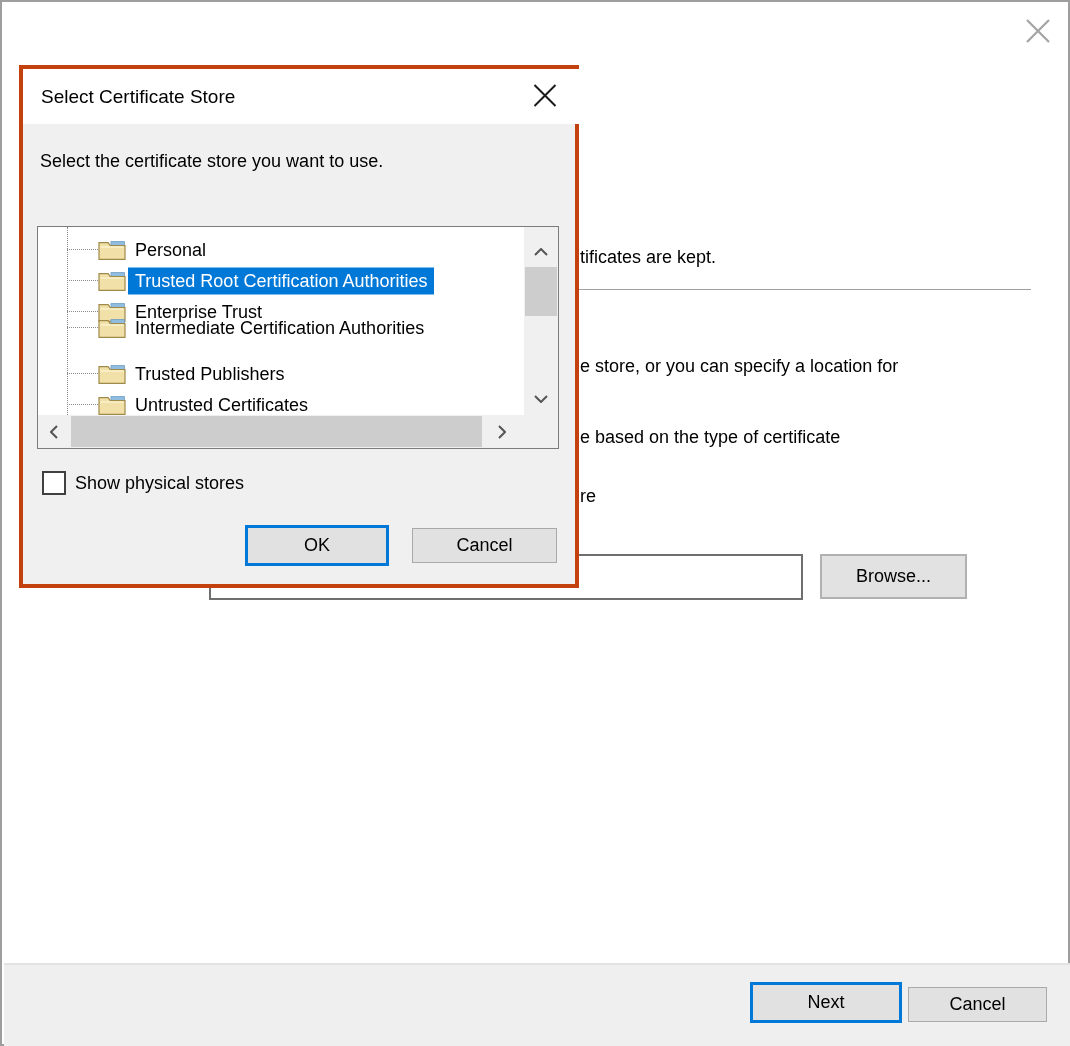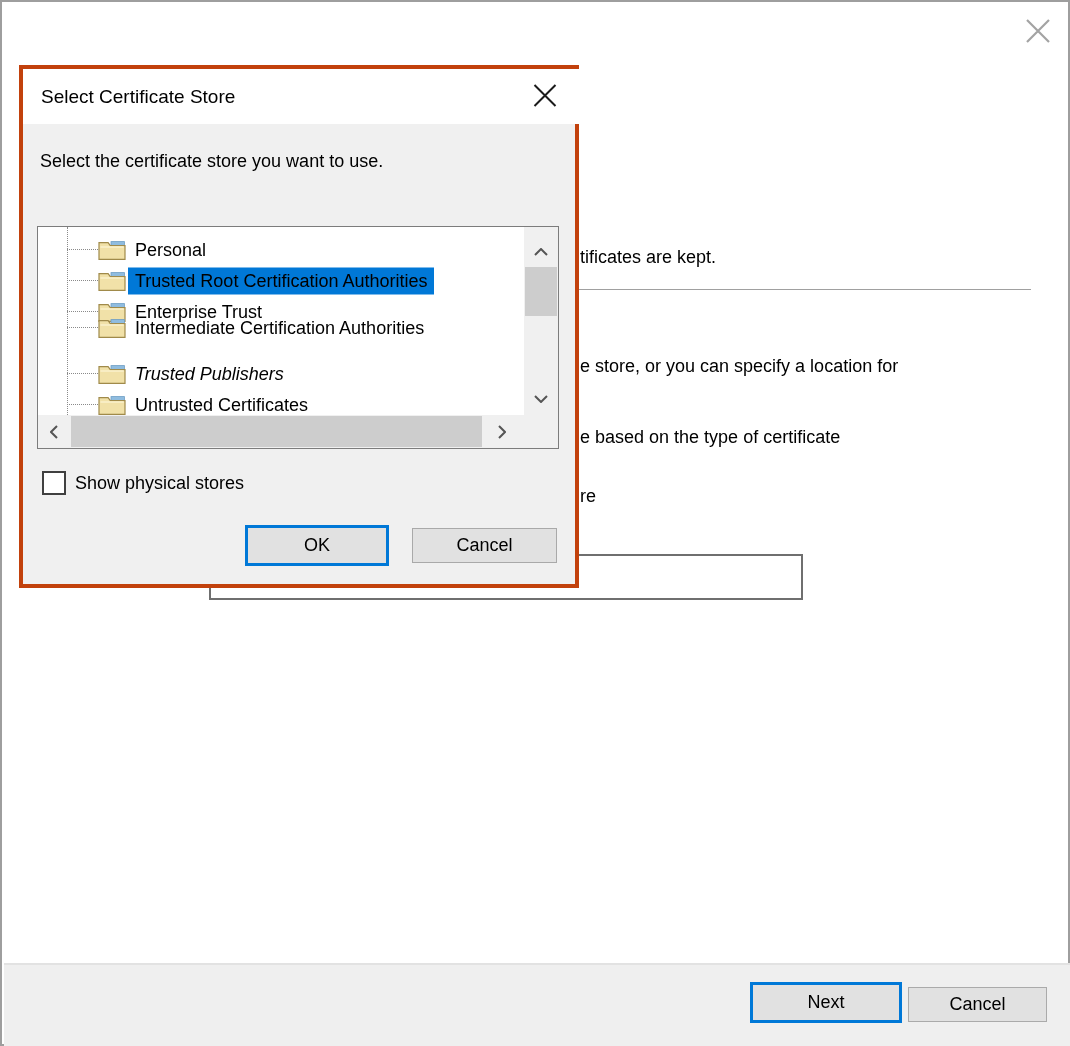--- a/index.html
+++ b/index.html
@@ -42,21 +42,21 @@
 
   .treebox{left:14px;top:157px;width:522px;height:223px;box-sizing:border-box;
            border:1px solid #7c7c7c;background:#f0f0f0;}
   .tree-viewport{left:0;top:0;width:486px;height:188px;background:#fff;overflow:hidden;}
   .tree-vline{left:29px;top:0;height:188px;width:0;border-left:1px dotted #8a8a8a;}
   .tree-row{left:0;width:486px;height:31px;}
   .tree-connector{left:29px;top:15px;width:33px;height:0;border-top:1px dotted #8a8a8a;position:absolute;}
   .tree-folder{left:60px;top:4px;width:28px;height:23px;position:absolute;}
   .tree-label{left:90px;top:50%;transform:translateY(-50%);position:absolute;
               font-size:18px;white-space:nowrap;padding:3px 7px;}
-  .tree-label.selected{background:#0078d7;color:#000000;}
+  .tree-label.selected{background:#0078d7;color:#ffffff;}
 
   .vscroll{left:486px;top:0;width:34px;height:221px;background:#f0f0f0;}
   .vs-thumb{left:1px;top:40px;width:32px;height:49px;background:#cdcdcd;}
   .vs-up{left:10px;top:15px;}
   .vs-down{left:10px;top:162px;}
   .hscroll{left:0;top:188px;width:486px;height:33px;background:#f0f0f0;}
   .hs-thumb{left:33px;top:1px;width:411px;height:31px;background:#cdcdcd;}
   .hs-left{left:12px;top:10px;}
   .hs-right{left:460px;top:10px;}
   .sb-arrow{position:absolute;}
@@ -82,20 +82,21 @@
     </span>
   </button>
 
   <div class="abs frag frag1">tificates are kept.</div>
   <div class="abs sep1"></div>
   <div class="abs frag frag2">e store, or you can specify a location for</div>
   <div class="abs frag frag3">e based on the type of certificate</div>
   <div class="abs frag frag4">re</div>
 
   <input class="abs store-input" type="text" value="" style="">
+  <button class="abs browse-btn">Browse...</button>
 
   <div class="abs bottom-sep"></div>
   <div class="abs bottom-strip"></div>
   <button class="abs next-btn">Next</button>
   <button class="abs wiz-cancel-btn">Cancel</button>
 
   <div class="abs dialog">
     <div class="abs dlg-titlebar">
       <div class="abs dlg-title">Select Certificate Store</div>
     </div>
@@ -154,21 +155,21 @@
     <span class="tree-folder">
       <svg width="28" height="23" viewBox="0 0 28 23">
         <rect x="13" y="3.6" width="13.4" height="4.4" fill="#8fbcdf" stroke="#6d9dc4" stroke-width="0.8"></rect>
         <path d="M1,21.4 V4.6 H10.1 L12.3,7.6 H27 V21.4 Z" fill="#f1e1a8" stroke="#a08a4a" stroke-width="1.2"></path>
         <path d="M2.4,9 H25.8" stroke="#faf0ca" stroke-width="1.6" fill="none"></path>
       </svg>
     </span>
     <span class="tree-label">Intermediate Certification Authorities</span>
   </div>
 
-  <div class="abs tree-row" style="top: 131px; font-style: italic;">
+  <div class="abs tree-row" style="top: 131px;">
     <span class="tree-connector"></span>
     <span class="tree-folder">
       <svg width="28" height="23" viewBox="0 0 28 23">
         <rect x="13" y="3.6" width="13.4" height="4.4" fill="#8fbcdf" stroke="#6d9dc4" stroke-width="0.8"></rect>
         <path d="M1,21.4 V4.6 H10.1 L12.3,7.6 H27 V21.4 Z" fill="#f1e1a8" stroke="#a08a4a" stroke-width="1.2"></path>
         <path d="M2.4,9 H25.8" stroke="#faf0ca" stroke-width="1.6" fill="none"></path>
       </svg>
     </span>
     <span class="tree-label">Trusted Publishers</span>
   </div>

